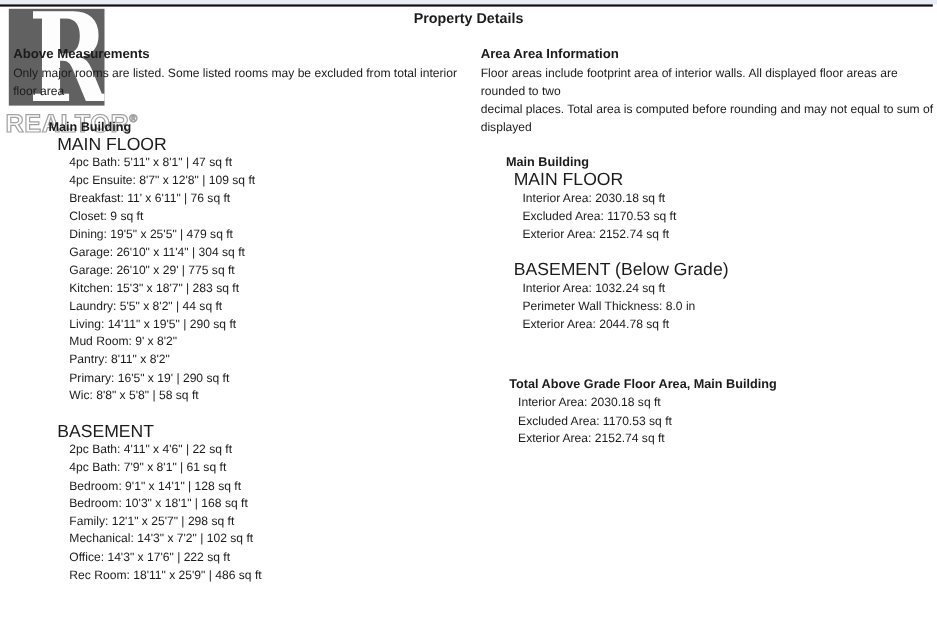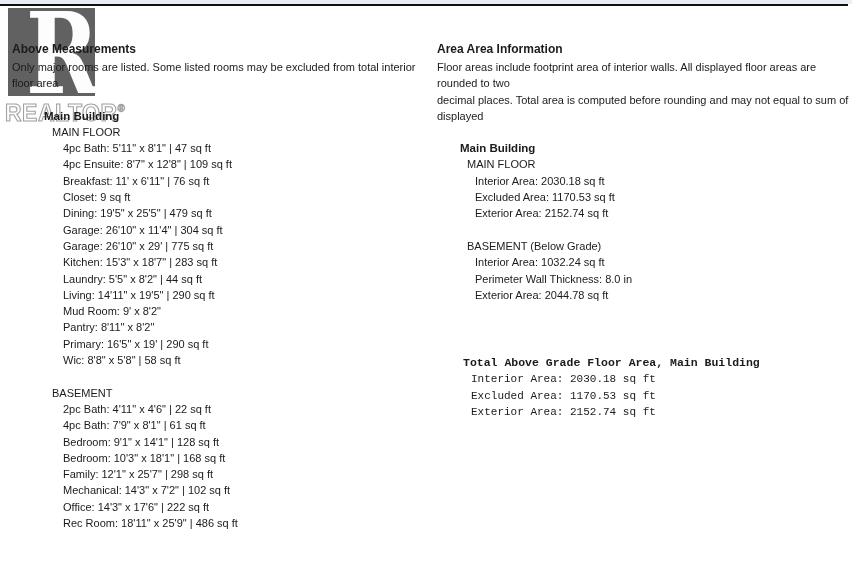--- a/index.html
+++ b/index.html
@@ -35,50 +35,51 @@
   .wm-reg{font-size:10px;vertical-align:super;-webkit-text-stroke:0.8px #a2a2a2;}
   
   .content{position:absolute;top:0;left:0;width:852px;height:579px;z-index:1;}
   .col{position:absolute;top:41px;}
   .col-left{left:12px;width:420px;}
   .col-right{left:437px;width:412px;}
   .col-heading{font-size:12px;font-weight:bold;line-height:16px;margin-bottom:2px;}
   .desc-line{font-size:11px;line-height:16.3px;}
   .building-block{margin-top:16px;}
   .building-name{font-weight:bold;font-size:11.5px;line-height:16.3px;}
-  .section-name{font-size:11px;line-height:16.3px;}
+  .section-name{font-size:16px;line-height:16.3px;}
   .line-item{font-size:11px;line-height:16.3px;}
   
   .col-left .building-name{margin-left:32px;}
   .col-left .section-name{margin-left:40px;}
   .col-left .line-item{margin-left:51px;}
   .col-left .section-basement{margin-top:16.3px;}
   
   .col-right .building-name{margin-left:23px;}
   .col-right .section-name{margin-left:30px;}
   .col-right .line-item{margin-left:38px;}
   .col-right .section-basement{margin-top:16.3px;}
-  .total-block{margin-top:52px;font-family:Liberation Mono, monospace;}
+  .total-block{margin-top:39px;}
   .total-heading{font-weight:bold;font-size:11.5px;line-height:16.3px;margin-left:26px;}
   .total-block .line-item{margin-left:34px;}
 </style>
 </head>
 <body>
 
 <div class="top-strip"></div>
 <div class="top-border"></div>
 
 <div class="watermark">
   <div class="wm-square">
     <span class="wm-r">R</span>
   </div>
   <div class="wm-label"><span>REALTOR</span><span class="wm-reg">®</span></div>
 </div>
 
 <div class="content">
+  <div class="page-title">Property Details</div>
 
   <div class="col col-left">
     <div class="col-heading">Above Measurements</div>
     <div>
       <div class="desc-line">Only major rooms are listed. Some listed rooms may be excluded from total interior floor area</div>
     </div>
 
     <div class="building-block">
       <div class="building-name">Main Building</div>
 

